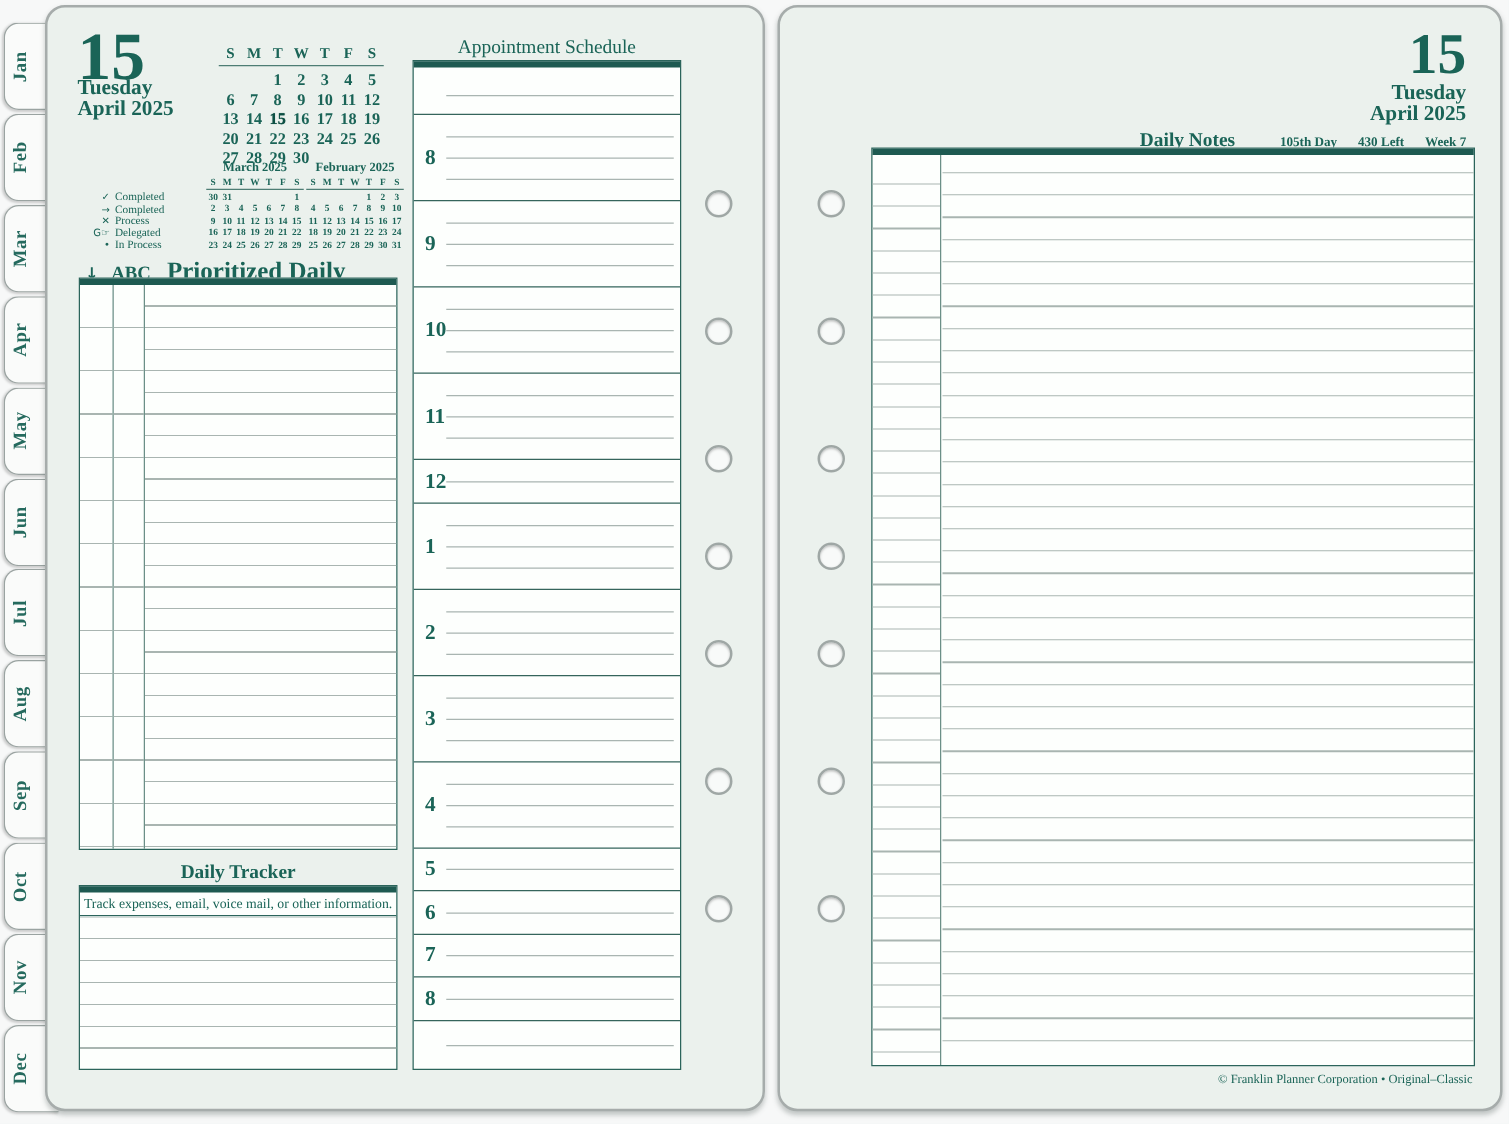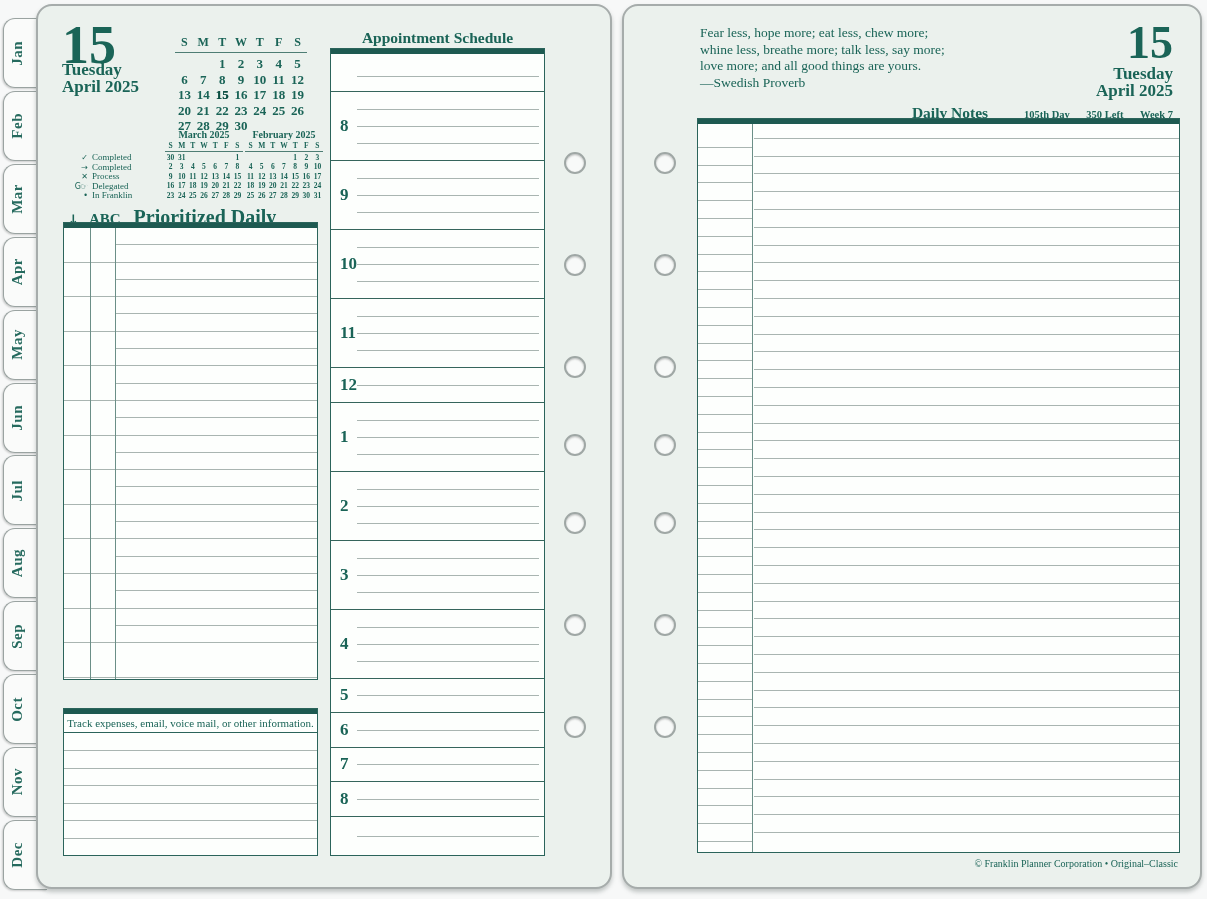--- a/index.html
+++ b/index.html
@@ -76,21 +76,21 @@
 
   
   .lp-tracker-title{left:25px;top:683px;width:255px;text-align:center;font-size:15.5px;font-weight:bold;}
   .lp-trackbox{left:25px;top:702px;width:255px;height:148px;border:1.5px solid var(--boxline);background:var(--white);}
   .tb-hint{position:absolute;left:0;right:0;top:5px;height:19px;line-height:19px;text-align:center;
            font-size:11px;border-bottom:1.5px solid var(--boxline);}
   .tb-lines{position:absolute;left:0;right:0;top:25px;bottom:0;
     background-image:repeating-linear-gradient(to bottom,transparent 0,transparent 16.5px,var(--rule) 16.5px,var(--rule) 17.5px);}
 
   
-  .lp-appt-title{left:292px;top:23px;width:215px;text-align:center;font-size:15.5px;font-weight:bold;}
+  .lp-appt-title{left:292px;top:23px;width:215px;text-align:center;font-size:15.5px;font-weight:normal;}
   .lp-apptbox{left:292px;top:42px;width:215px;height:808px;border:1.5px solid var(--boxline);background:var(--white);}
   #appt-slots{position:absolute;left:0;right:0;top:4px;bottom:0;display:flex;flex-direction:column;}
   .slot{position:relative;border-top:1.5px solid #35655c;}
   .slot.first{border-top:none;}
   .slot .ln{position:absolute;left:26px;right:5px;height:1px;background:var(--rule);}
   .slot .hr{position:absolute;left:9px;top:50%;transform:translateY(-50%);font-size:17px;font-weight:bold;}
 
   
   .rp-quote{left:76px;top:19px;font-size:13.5px;line-height:16.5px;}
   .rp-day{right:27px;top:14px;font-size:46px;font-weight:bold;line-height:1;text-align:right;}
@@ -227,21 +227,21 @@
         <div class="lg-row">
           <span class="lg-sym">✕</span>
           <span class="lg-lab">Process</span>
         </div>
         <div class="lg-row">
           <span class="lg-sym">G☞</span>
           <span class="lg-lab">Delegated</span>
         </div>
         <div class="lg-row">
           <span class="lg-sym">•</span>
-          <span class="lg-lab">In Franklin</span>
+          <span class="lg-lab">In Process</span>
         </div>
       </div>
     <div class="abs mini" id="cal-march">
         <div class="cal-title">March 2025</div>
         <div class="cal-head">
           <span>S</span>
           <span>M</span>
           <span>T</span>
           <span>W</span>
           <span>T</span>
@@ -361,20 +361,21 @@
       <span class="abc">ABC</span>
       <span class="ttl">Prioritized Daily Task List</span>
     </div>
     <div class="abs lp-taskbox">
       <div class="topbar"></div>
       <div class="tcol c1"></div>
       <div class="tcol c2"></div>
       <div class="tcol c3"></div>
     </div>
 
+    <div class="abs lp-tracker-title">Daily Tracker</div>
     <div class="abs lp-trackbox">
       <div class="topbar"></div>
       <div class="tb-hint">Track expenses, email, voice mail, or other information.</div>
       <div class="tb-lines"></div>
     </div>
 
     <div class="abs lp-appt-title">Appointment Schedule</div>
     <div class="abs lp-apptbox">
       <div class="topbar"></div>
       <div id="appt-slots">
@@ -450,34 +451,28 @@
             <span class="hr">8</span>
           </div>
           <div class="slot" style="flex: 1 1 0%;">
             <div class="ln" style="top: 50%;"></div>
           </div>
         </div>
     </div>
   </section>
 
   <section class="page right">
-    <div class="abs rp-quote">
-      <div>Fear less, hope more; eat less, chew more;</div>
-      <div>whine less, breathe more; talk less, say more;</div>
-      <div>love more; and all good things are yours.</div>
-      <div>—Swedish Proverb</div>
-    </div>
     <div class="abs rp-day">15</div>
     <div class="abs rp-weekday">Tuesday</div>
     <div class="abs rp-monthyear">April 2025</div>
 
     <div class="abs rp-notes-title">Daily Notes</div>
     <div class="abs rp-stats">
       <span>105th Day</span>
-      <span>350 Left</span>
+      <span>430 Left</span>
       <span>Week 7</span>
     </div>
 
     <div class="abs rp-notesbox">
       <div class="topbar"></div>
       <div class="nb-left"></div>
       <div class="nb-main"></div>
     </div>
 
     <div class="abs rp-footer">© Franklin Planner Corporation • Original–Classic</div>

